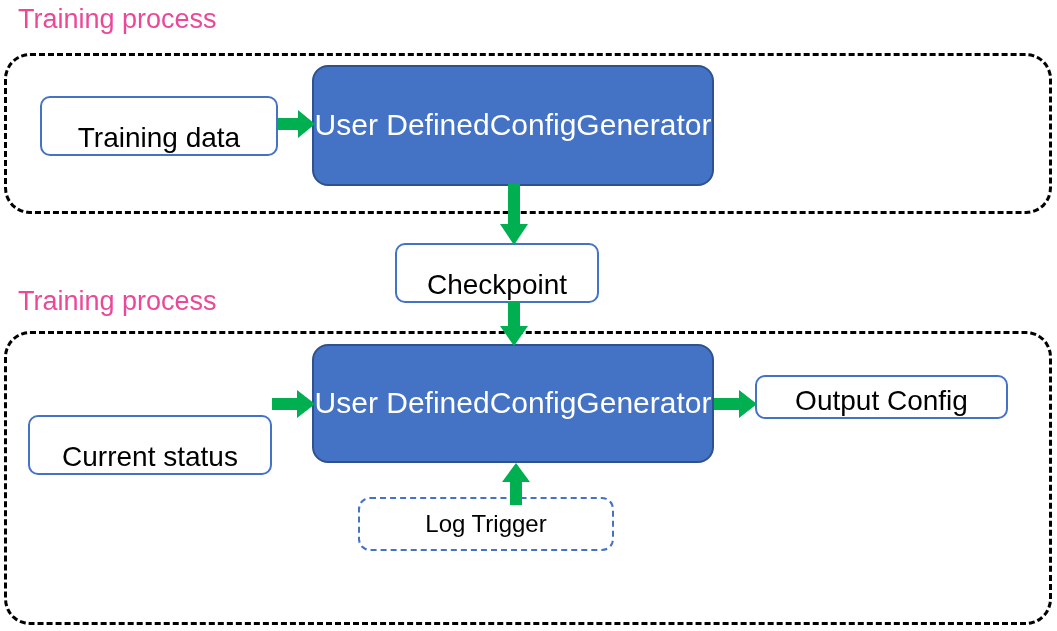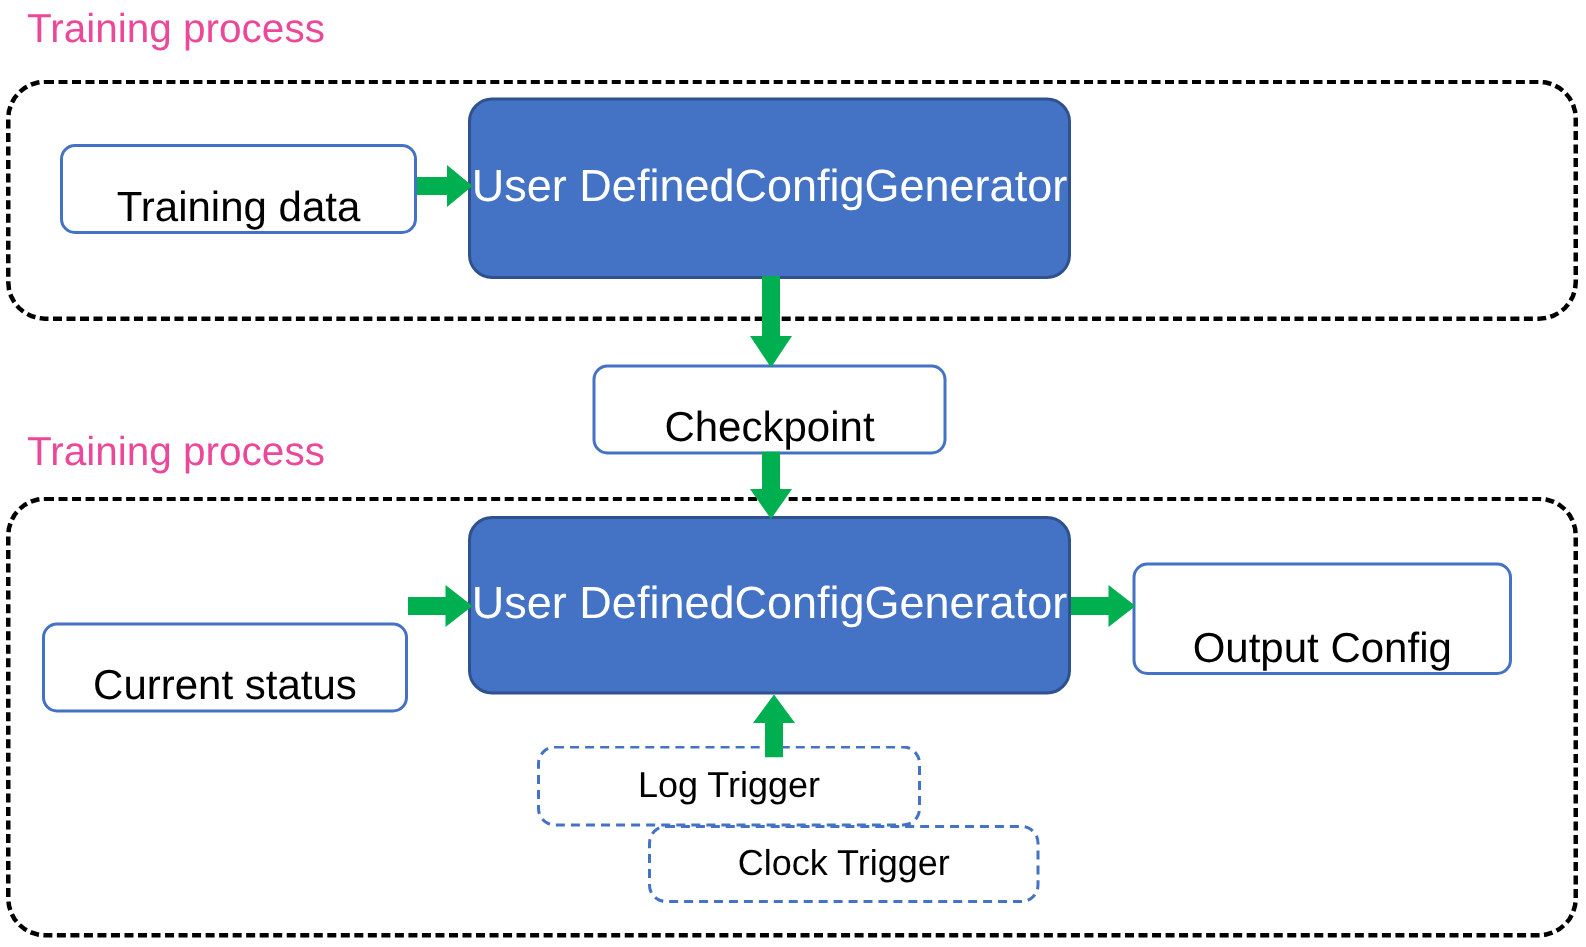--- a/index.html
+++ b/index.html
@@ -55,23 +55,23 @@
     border: 2px solid #4472C4;
     border-radius: 10px;
     color: #000000;
     font-size: 28px;
     line-height: 1.15;
     white-space: nowrap;
     font-family: "Liberation Sans", sans-serif;
   }
 
   #node-training-data { left: 40px;  top: 96px;  width: 238px; height: 60px; }
-  #node-checkpoint    { left: 395px; top: 243px; width: 236px; height: 60px; }
+  #node-checkpoint    { left: 395px; top: 243px; width: 204px; height: 60px; }
   #node-current-status{ left: 28px;  top: 375px; width: 244px; height: 60px; margin-top: 40px; }
-  #node-output-config { left: 755px; top: 375px; width: 253px; height: 75px; }
+  #node-output-config { left: 755px; top: 375px; width: 253px; height: 44px; }
 
   
   .node-dashed {
     position: absolute;
     box-sizing: border-box;
     display: flex;
     align-items: center;
     justify-content: center;
     background: transparent;
     border: 2px dashed #4472C4;
@@ -158,23 +158,20 @@
   </div>
 
   <div class="node" id="node-output-config">
     <span>Output Config</span>
   </div>
 
   <div class="node-dashed" id="node-log-trigger">
     <span>Log Trigger</span>
   </div>
 
-  <div class="node-dashed" id="node-clock-trigger">
-    <span>Clock Trigger</span>
-  </div>
 
   <div class="arrow" id="arrow-data-to-generator">
     <svg width="38" height="32" viewBox="0 0 38 32">
       <path d="M0 10 L20 10 L20 2 L37 16 L20 30 L20 22 L0 22 Z" fill="#00B050"></path>
     </svg>
   </div>
 
   <div class="arrow" id="arrow-generator-to-checkpoint">
     <svg width="32" height="62" viewBox="0 0 32 62">
       <path d="M10 0 L22 0 L22 40 L30 40 L16 61 L2 40 L10 40 Z" fill="#00B050"></path>

